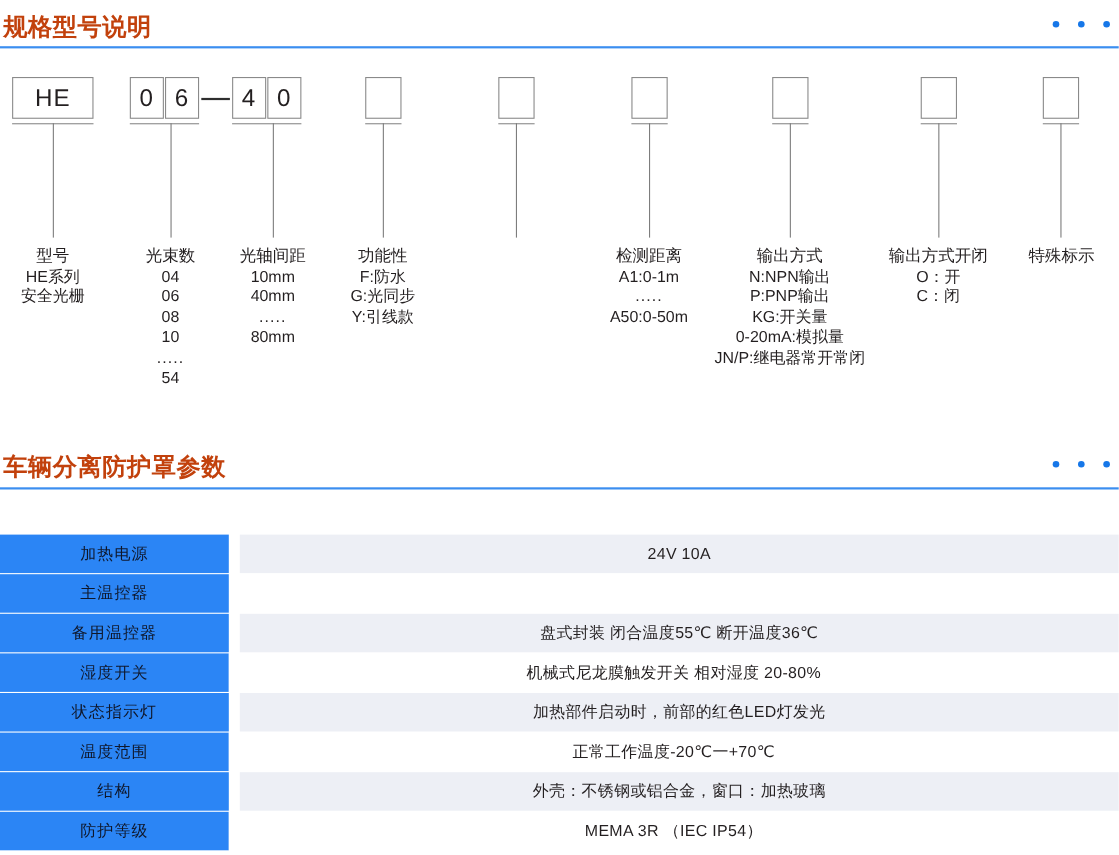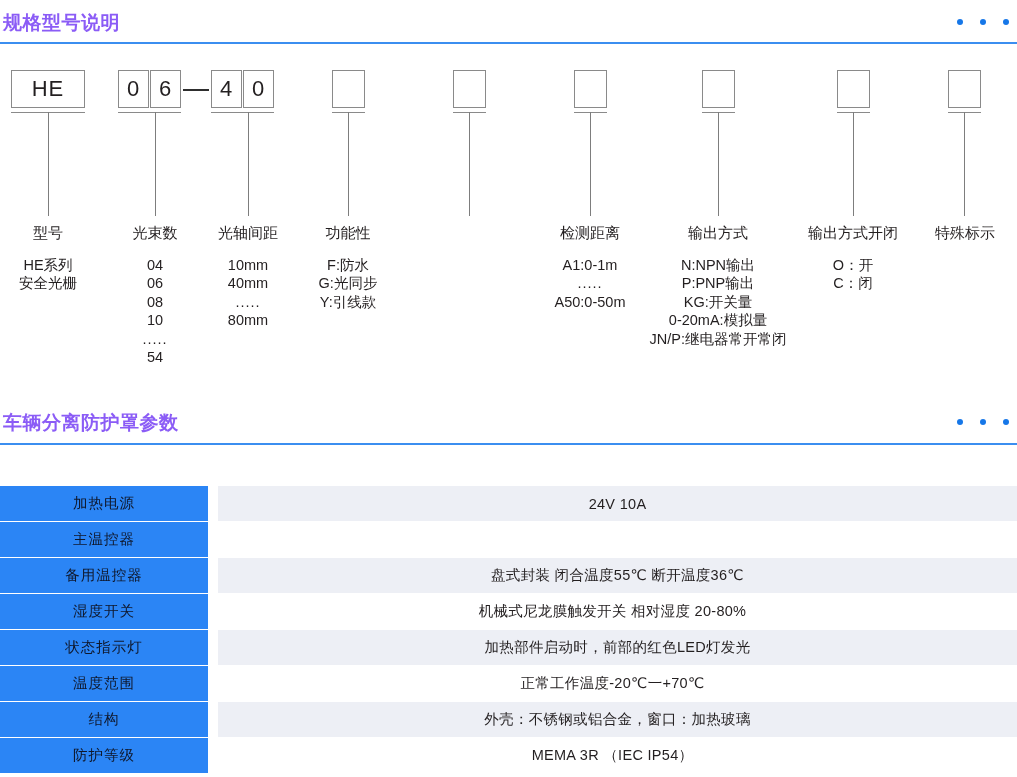--- a/index.html
+++ b/index.html
@@ -19,24 +19,24 @@
   
   .section-header {
     position: absolute;
     left: 0;
     width: 1017px;
   }
   .section-title {
     position: absolute;
     left: 3px;
     top: 0;
-    font-size: 19px;
+    font-size: 22px;
     font-weight: bold;
     letter-spacing: 0.5px;
-    color: #8b5cf6;
+    color: #c2410c;
     white-space: nowrap;
     text-align: center;
   }
   .section-rule {
     position: absolute;
     left: 0;
     width: 1017px;
     height: 1.5px;
     background: #3b8ef0;
   }
@@ -91,21 +91,21 @@
   .legend-col {
     position: absolute;
     text-align: center;
     font-size: 14.5px;
     line-height: 18.5px;
     color: #231f20;
     white-space: nowrap;
   }
   .legend-col .legend-head {
     font-size: 15px;
-    margin-bottom: 13px;
+    margin-bottom: 0;
     display: block;
   }
   .legend-col .legend-line {
     display: block;
   }
   .legend-col .ellip {
     display: block;
     letter-spacing: 1px;
   }
 

